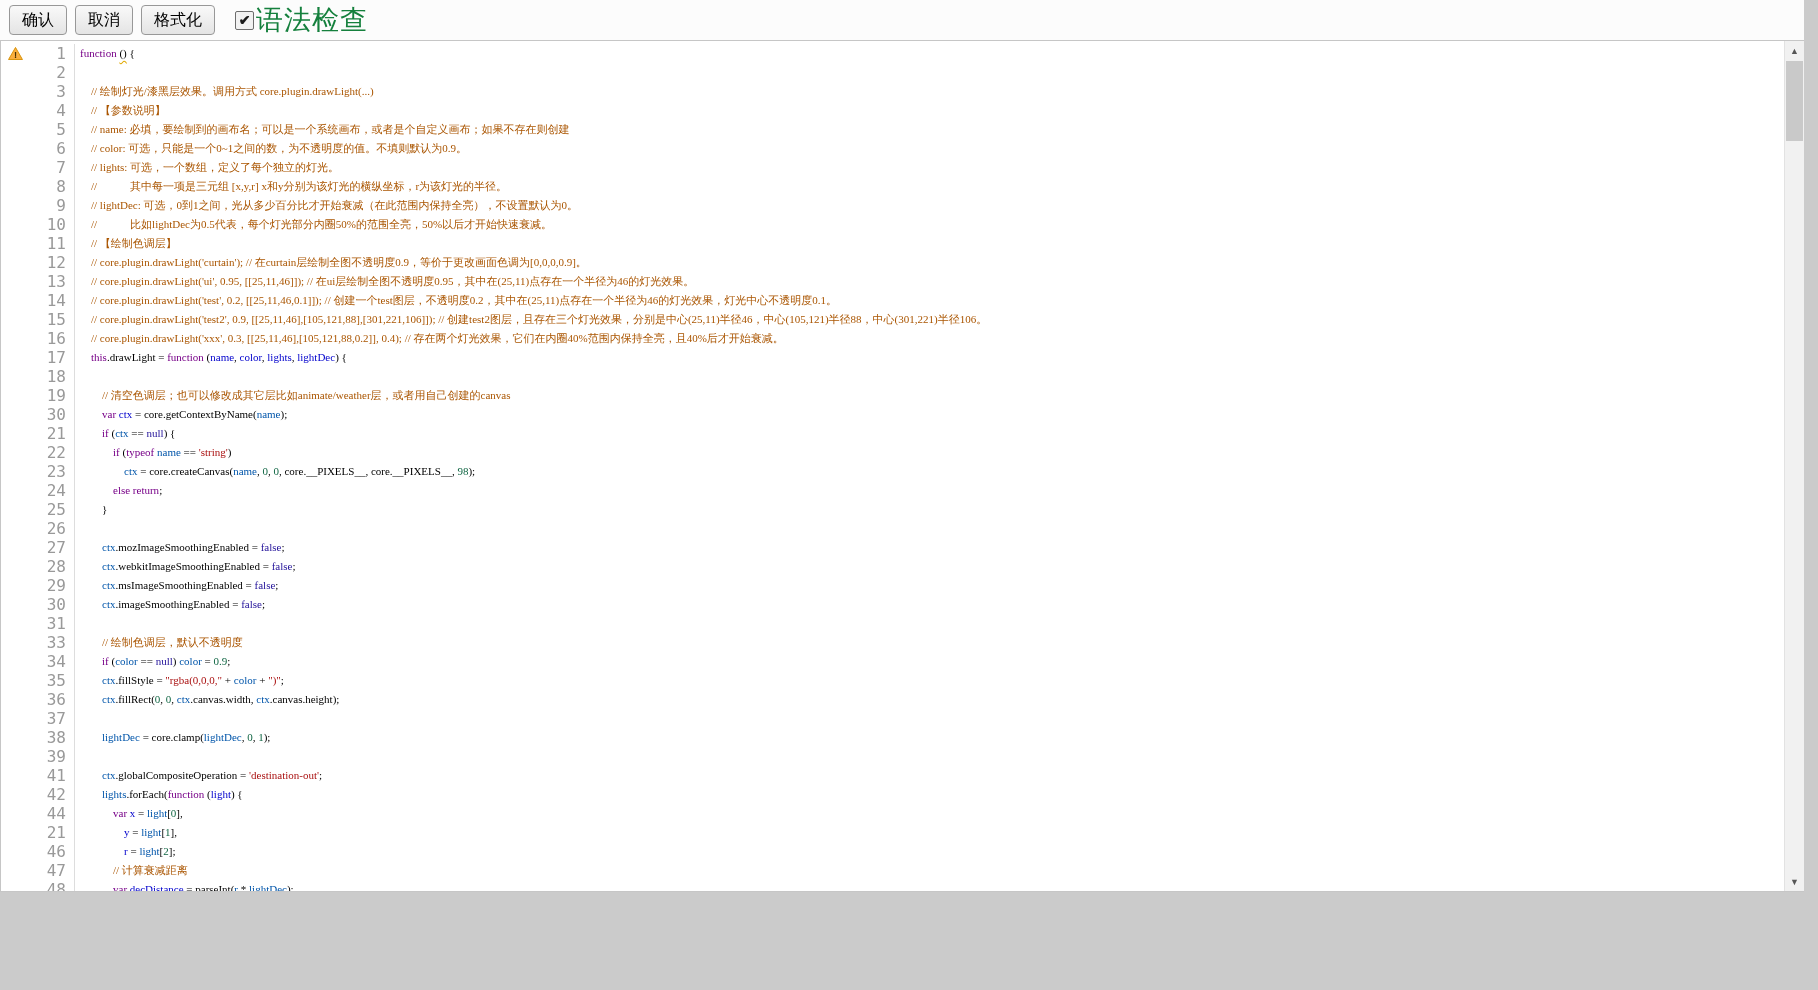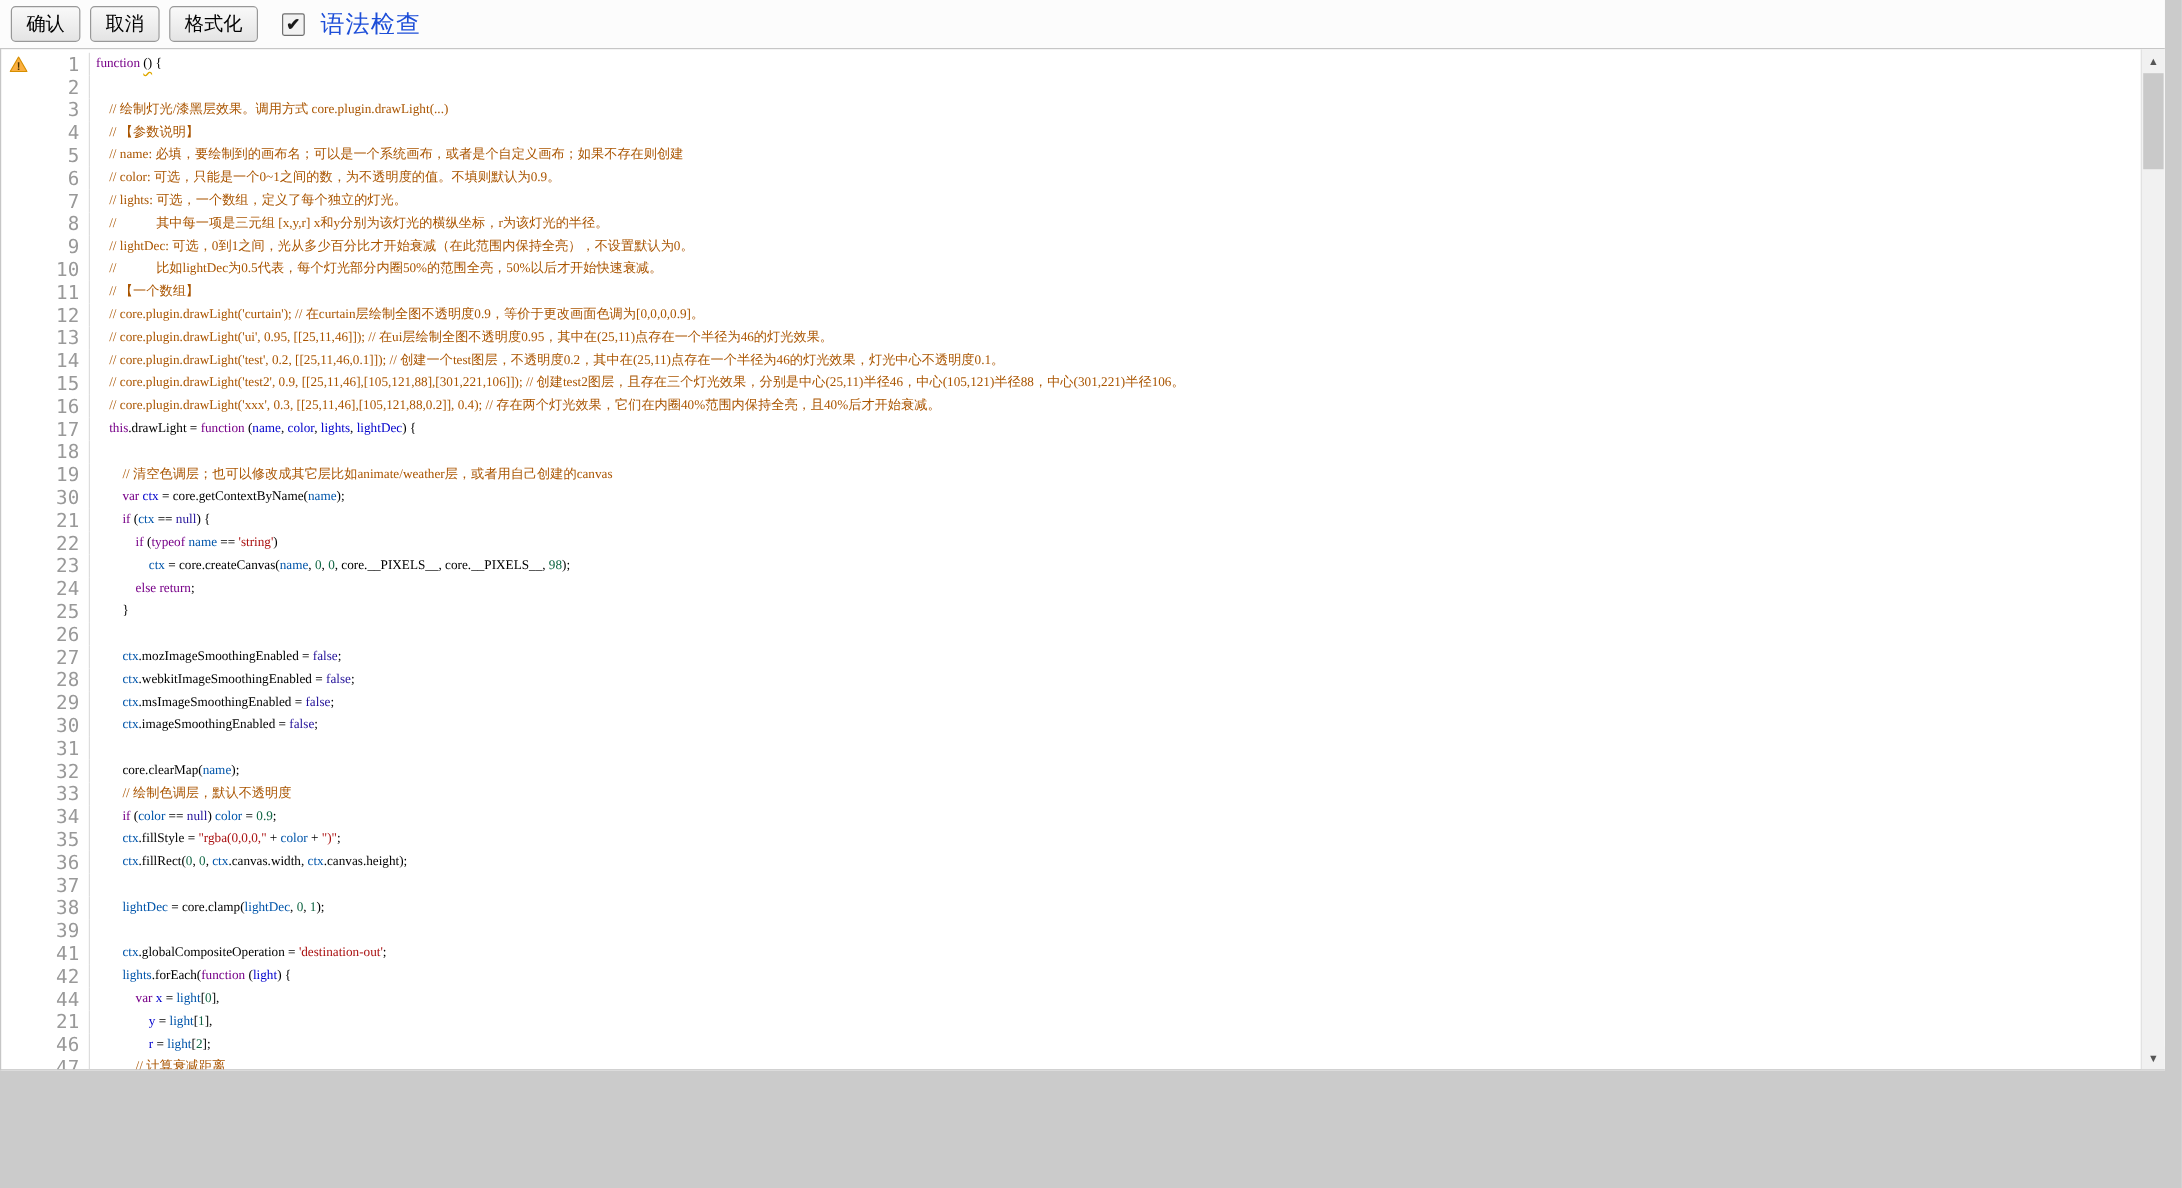--- a/index.html
+++ b/index.html
@@ -7,21 +7,21 @@
   .app{width:1804px;height:892px;background:#fcfcfc;display:flex;flex-direction:column;}
 
   
   .toolbar{height:40px;flex:0 0 40px;display:flex;align-items:center;padding-left:9px;background:#fcfcfc;}
   .tb-btn{height:30px;margin-right:8px;padding:0 12px;font-size:16px;color:#000;
     font-family:"Liberation Sans",sans-serif;border:1px solid #989898;border-radius:4px;
     background:linear-gradient(#f9f9f9,#e4e4e4);cursor:pointer;}
   .chk{width:17px;height:17px;margin-left:12px;border:1px solid #6d6d6d;border-radius:2px;
     background:#f2f2f2;display:flex;align-items:center;justify-content:center;cursor:pointer;}
   .chk .mark{font-size:14px;line-height:1;font-weight:bold;color:#1a1a1a;}
-  .syn-label{font-size:20px;color:#1d4ed8;margin-left:13px;letter-spacing:1px;}
+  .syn-label{font-size:27px;color:#15803d;margin-left:2px;letter-spacing:1px;}
 
   
   .editor{flex:1;position:relative;background:#fff;border-top:1px solid #c6c6c6;
     border-left:1px solid #c6c6c6;border-bottom:1px solid #c6c6c6;display:flex;overflow:hidden;}
   .lines{flex:1;overflow:hidden;padding-top:3px;}
   .line{display:flex;align-items:flex-start;}
   .lint{flex:0 0 28px;width:28px;display:flex;justify-content:center;padding-top:3px;}
   .num{flex:0 0 37px;width:37px;text-align:right;padding-right:8px;color:#999;
     font-size:16px;line-height:19px;border-right:1px solid #ddd;
     font-family:"DejaVu Sans Mono",monospace;}
@@ -119,21 +119,21 @@
           <div class="src"><span class="tk-com">    // lightDec: 可选，0到1之间，光从多少百分比才开始衰减（在此范围内保持全亮），不设置默认为0。</span></div>
         </div>
         <div class="line">
           <div class="lint"></div>
           <div class="num">10</div>
           <div class="src"><span class="tk-com">    //            比如lightDec为0.5代表，每个灯光部分内圈50%的范围全亮，50%以后才开始快速衰减。</span></div>
         </div>
         <div class="line">
           <div class="lint"></div>
           <div class="num">11</div>
-          <div class="src"><span class="tk-com">    // 【一个数组】</span></div>
+          <div class="src"><span class="tk-com">    // 【绘制色调层】</span></div>
         </div>
         <div class="line">
           <div class="lint"></div>
           <div class="num">12</div>
           <div class="src"><span class="tk-com">    // core.plugin.drawLight('curtain'); // 在curtain层绘制全图不透明度0.9，等价于更改画面色调为[0,0,0,0.9]。</span></div>
         </div>
         <div class="line">
           <div class="lint"></div>
           <div class="num">13</div>
           <div class="src"><span class="tk-com">    // core.plugin.drawLight('ui', 0.95, [[25,11,46]]); // 在ui层绘制全图不透明度0.95，其中在(25,11)点存在一个半径为46的灯光效果。</span></div>
@@ -220,25 +220,20 @@
         </div>
         <div class="line">
           <div class="lint"></div>
           <div class="num">30</div>
           <div class="src"><span class="tk-pl">        </span><span class="tk-v2">ctx</span><span class="tk-pl">.imageSmoothingEnabled = </span><span class="tk-atom">false</span><span class="tk-pl">;</span></div>
         </div>
         <div class="line">
           <div class="lint"></div>
           <div class="num">31</div>
           <div class="src"></div>
-        </div>
-        <div class="line">
-          <div class="lint"></div>
-          <div class="num">32</div>
-          <div class="src"><span class="tk-pl">        core.clearMap(</span><span class="tk-v2">name</span><span class="tk-pl">);</span></div>
         </div>
         <div class="line">
           <div class="lint"></div>
           <div class="num">33</div>
           <div class="src"><span class="tk-com">        // 绘制色调层，默认不透明度</span></div>
         </div>
         <div class="line">
           <div class="lint"></div>
           <div class="num">34</div>
           <div class="src"><span class="tk-pl">        </span><span class="tk-kw">if</span><span class="tk-pl"> (</span><span class="tk-v2">color</span><span class="tk-pl"> == </span><span class="tk-atom">null</span><span class="tk-pl">) </span><span class="tk-v2">color</span><span class="tk-pl"> = </span><span class="tk-num">0.9</span><span class="tk-pl">;</span></div>

